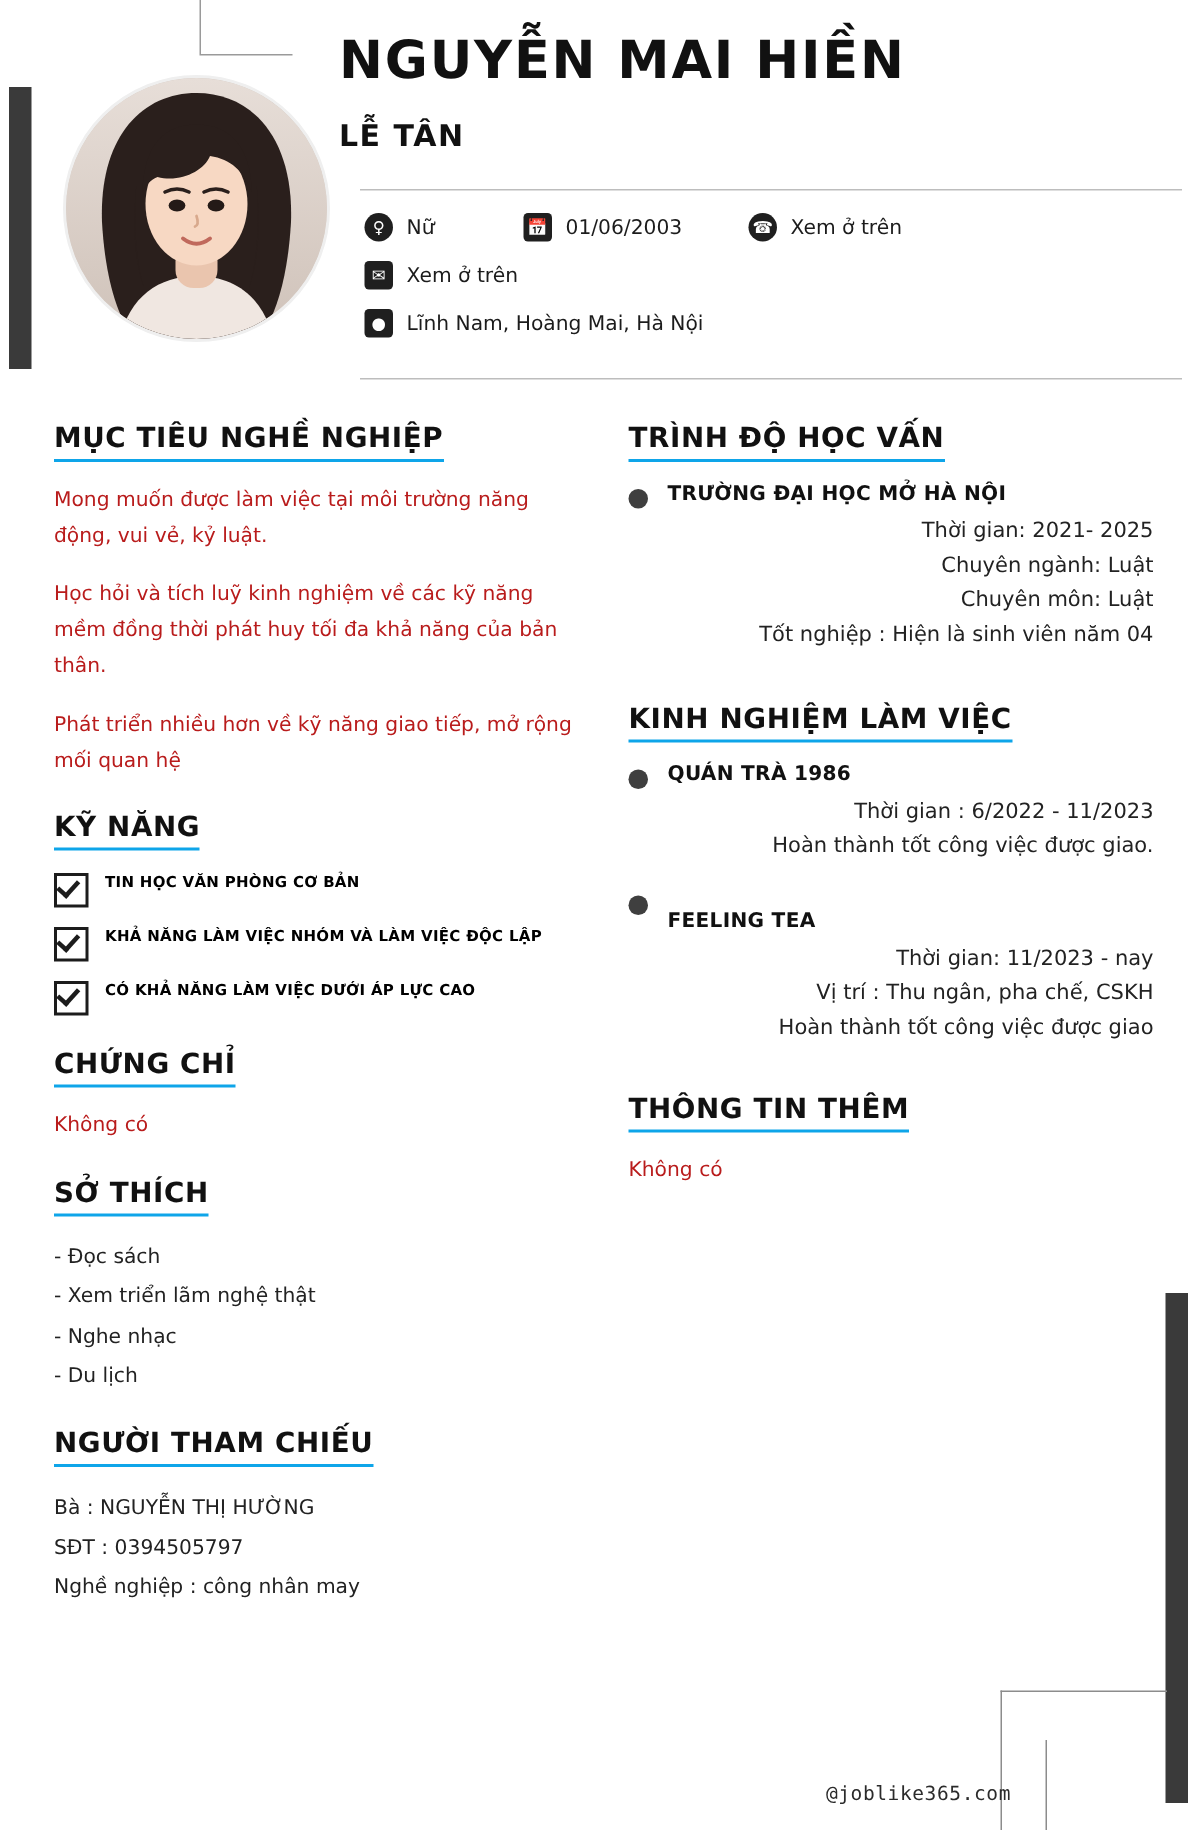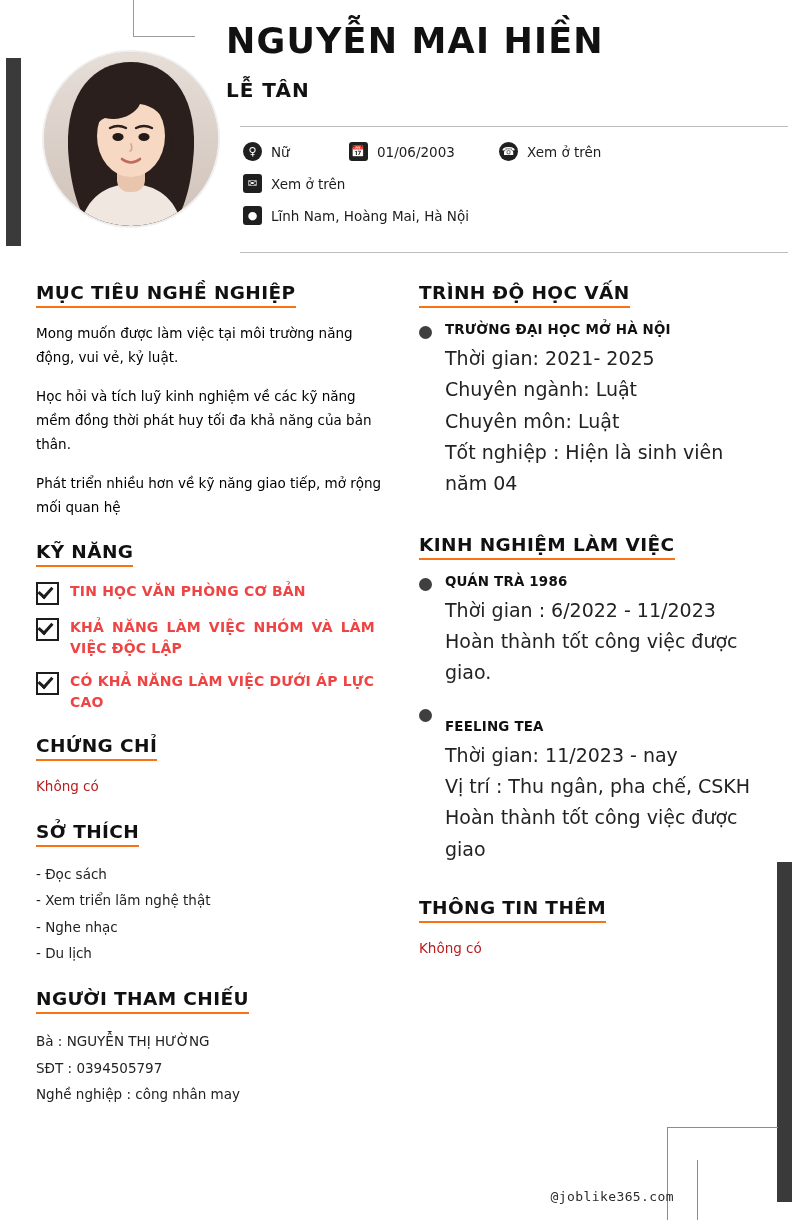--- a/index.html
+++ b/index.html
@@ -182,31 +182,31 @@
     top: 282px;
     width: 350px;
   }
 
   h2.sec {
     font-size: 18.5px;
     font-weight: bold;
     letter-spacing: 0.4px;
     margin: 0 0 14px 0;
     display: inline-block;
-    border-bottom: 2px solid #f97316;
+    border-bottom: 2px solid #0ea5e9;
     padding-bottom: 3px;
     color: #111;
   }
   .sec-wrap { margin-bottom: 22px; }
 
   p.body {
     font-size: 13.5px;
     line-height: 1.75;
     margin: 0 0 16px 0;
-    color: #000000;
+    color: #b91c1c;
   }
   p.body:last-child { margin-bottom: 0; }
 
   
   .skill {
     display: flex;
     align-items: flex-start;
     margin-bottom: 12px;
   }
   .checkbox {
@@ -223,25 +223,25 @@
     position: absolute;
     left: 3px;
     top: 0px;
     width: 6px;
     height: 11px;
     border: solid #1c1c1c;
     border-width: 0 3px 3px 0;
     transform: rotate(42deg);
   }
   .skill .stext {
-    font-size: 14px;
+    font-size: 10px;
     font-weight: bold;
     line-height: 1.5;
     letter-spacing: 0.2px;
-    color: #ef4444;
+    color: #000000;
   }
   .skill .stext.justify {
     text-align: justify;
     width: 305px;
   }
 
   
   .entry {
     display: flex;
     margin-bottom: 16px;
@@ -257,23 +257,24 @@
   }
   .entry-body { flex: 1 1 auto; }
   .entry-title {
     font-size: 13.4px;
     font-weight: bold;
     margin: 0 0 6px 0;
     letter-spacing: 0.2px;
     color: #111;
   }
   .entry-line {
-    font-size: 19px;
+    font-size: 14px;
     line-height: 1.65;
     color: #222;
+    text-align: right;
   }
 
   .plain {
     font-size: 13.5px;
     line-height: 1.75;
     color: #b91c1c;
   }
   .hobby-line, .ref-line {
     font-size: 13.5px;
     line-height: 1.95;

